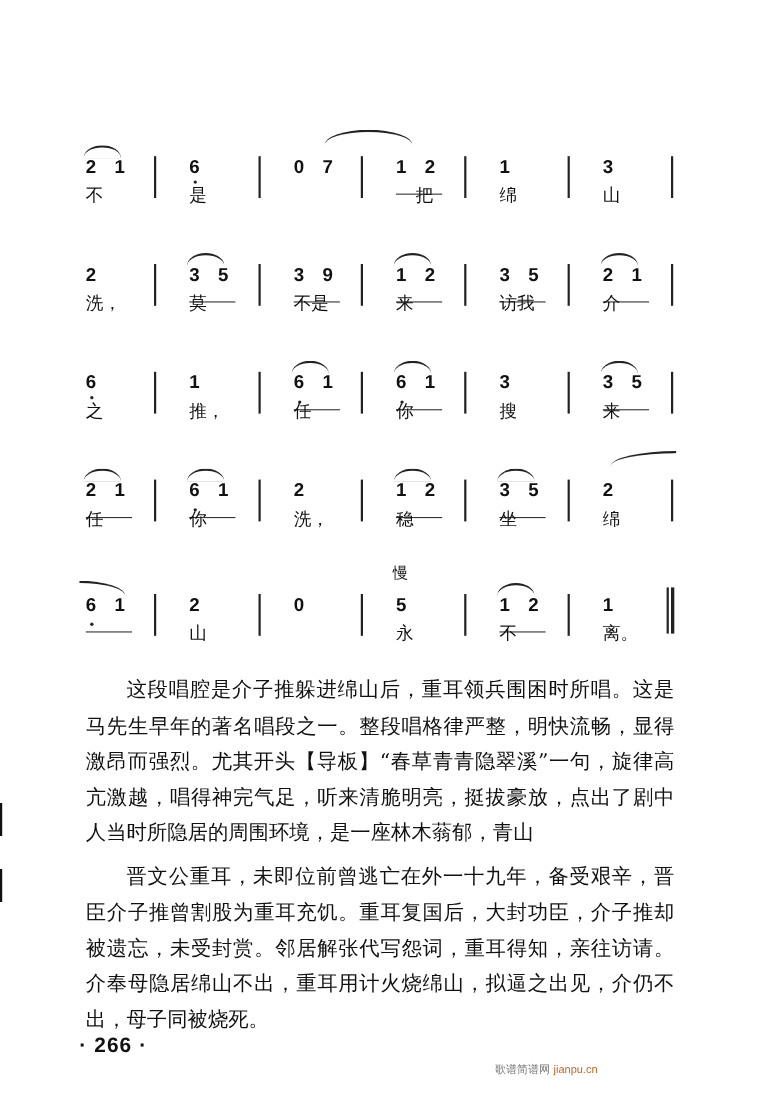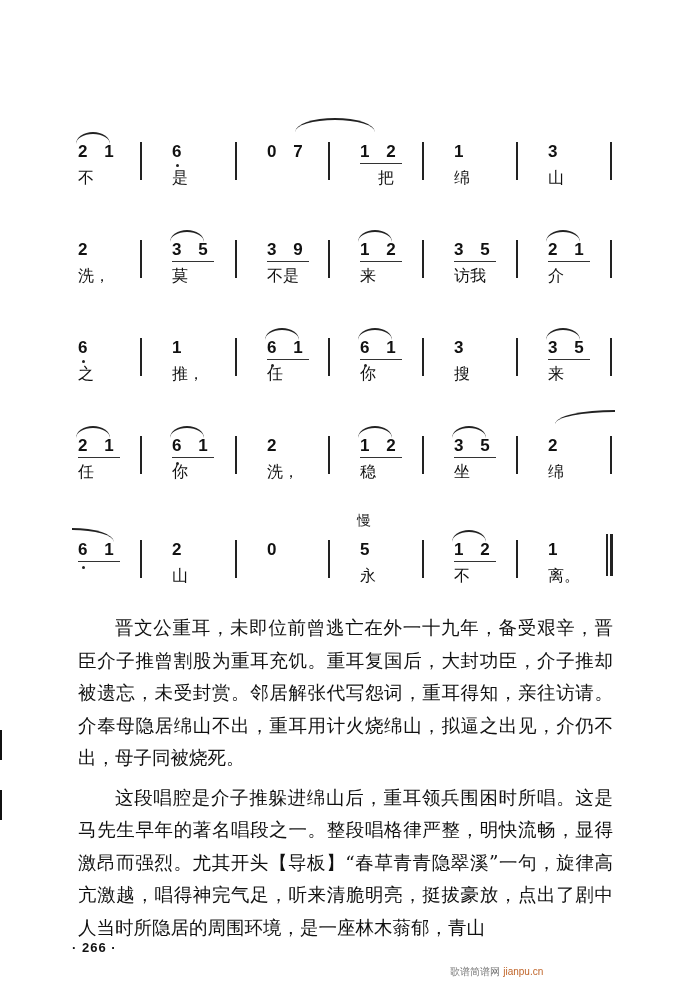--- a/index.html
+++ b/index.html
@@ -9,21 +9,21 @@
     font-family: "DejaVu Sans", sans-serif;
   }
   .score { position: absolute; left: 0; top: 0; width: 690px; }
   .measure-row { position: absolute; left: 0; width: 690px; height: 90px; }
   .cell { position: absolute; width: 90px; }
   .notes {
     position: absolute; top: 0; left: 0; height: 20px;
     font-family: "Liberation Sans", sans-serif; font-weight: bold; font-size: 17px;
     letter-spacing: 6px; white-space: nowrap; line-height: 20px;
   }
-  .notes.ul { border-bottom: 1.5px solid #333; padding-bottom: 1px; }
+  .notes.ul { border-bottom: 1.5px solid #333; padding-bottom: 14px; }
   .slur {
     position: absolute; top: -10px; left: -2px; height: 10px;
     border-top: 2px solid #222; border-radius: 50% 50% 0 0 / 100% 100% 0 0;
   }
   .lyric {
     position: absolute; top: 26px; left: 0; font-family: "DejaVu Serif", serif;
     font-size: 16px; white-space: nowrap; line-height: 20px;
   }
   .bar { position: absolute; width: 2px; height: 38px; background: #222; }
   .dbl-bar { position: absolute; width: 7px; height: 42px; border-left: 2px solid #222; border-right: 3px solid #222; box-sizing: border-box; }
@@ -33,21 +33,21 @@
 
   .prose {
     position: absolute; left: 78px; top: 612px; width: 535px;
     font-family: "DejaVu Serif", serif; font-size: 18.5px; line-height: 32.5px;
     text-align: justify; color: #111;
   }
   .prose p { margin: 0; text-indent: 2em; }
   .prose p + p { margin-top: 7px; }
   .page-num {
     position: absolute; left: 72px; top: 940px; font-family: "Liberation Sans", sans-serif;
-    font-weight: bold; font-size: 13px; letter-spacing: 1px;
+    font-weight: bold; font-size: 19px; letter-spacing: 1px;
   }
   .watermark {
     position: absolute; left: 450px; top: 965px; font-size: 10px; color: #777;
     font-family: "DejaVu Sans", sans-serif;
   }
   .watermark .domain { color: #c0652a; font-family: "Liberation Sans", sans-serif; }
   .margin-mark { position: absolute; left: 0; width: 2px; background: #111; }
 </style>
 </head>
 <body>
@@ -239,22 +239,22 @@
       <div class="lyric">离。</div>
     </div>
     <div class="dbl-bar" style="left:606px; top:-6px;"></div>
   </div>
 </div>
 
 <div class="margin-mark" style="top:730px; height:30px;"></div>
 <div class="margin-mark" style="top:790px; height:30px;"></div>
 
 <div class="prose">
+  <p>这段唱腔是介子推躲进绵山后，重耳领兵围困时所唱。这是马先生早年的著名唱段之一。整段唱格律严整，明快流畅，显得激昂而强烈。尤其开头【导板】“春草青青隐翠溪”一句，旋律高亢激越，唱得神完气足，听来清脆明亮，挺拔豪放，点出了剧中人当时所隐居的周围环境，是一座林木蓊郁，青山</p>
   <p>晋文公重耳，未即位前曾逃亡在外一十九年，备受艰辛，晋臣介子推曾割股为重耳充饥。重耳复国后，大封功臣，介子推却被遗忘，未受封赏。邻居解张代写怨词，重耳得知，亲往访请。介奉母隐居绵山不出，重耳用计火烧绵山，拟逼之出见，介仍不出，母子同被烧死。</p>
-  <p>这段唱腔是介子推躲进绵山后，重耳领兵围困时所唱。这是马先生早年的著名唱段之一。整段唱格律严整，明快流畅，显得激昂而强烈。尤其开头【导板】“春草青青隐翠溪”一句，旋律高亢激越，唱得神完气足，听来清脆明亮，挺拔豪放，点出了剧中人当时所隐居的周围环境，是一座林木蓊郁，青山</p>
 </div>
 
 <div class="page-num">· 266 ·</div>
 
 <div class="watermark">
   <span>歌谱简谱网</span>
   <span class="domain">jianpu.cn</span>
 </div>
 
 </body></html>

